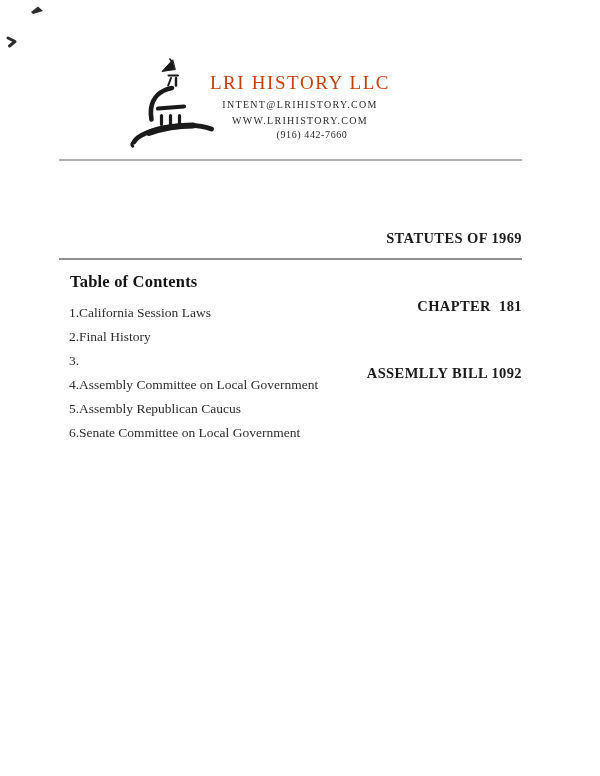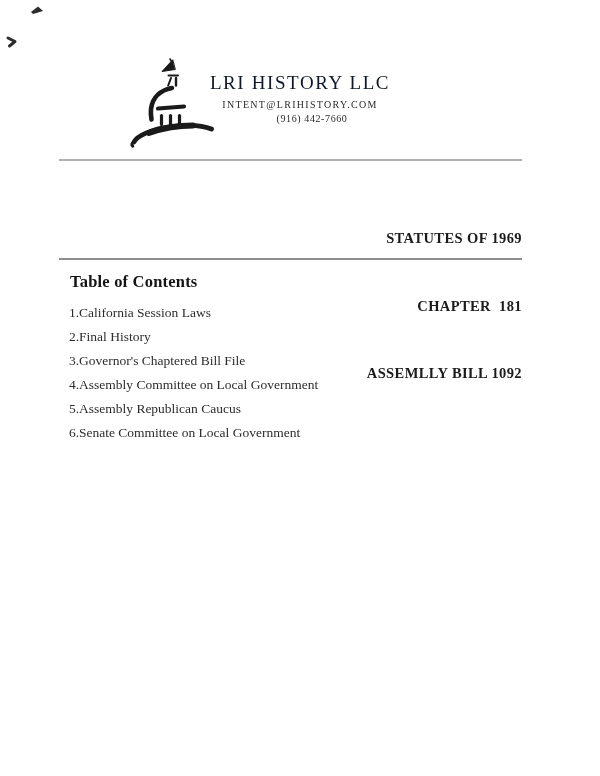--- a/index.html
+++ b/index.html
@@ -15,21 +15,21 @@
 
   
   #scan-marks { left: 0; top: 0; width: 60px; height: 60px; }
 
   
   #logo { left: 125px; top: 55px; width: 95px; height: 95px; }
 
   
   .header-text { left: 0; top: 72px; width: 600px; text-align: center; }
   .company {
-    font-size: 19px; letter-spacing: 1.6px; color: #0f172a;
+    font-size: 19px; letter-spacing: 1.6px; color: #c2410c;
     font-weight: 500;
   }
   .contact { font-size: 10px; letter-spacing: 1.3px; color: #2b2b2b; margin-top: 5px; }
   .contact.phone { letter-spacing: 0.6px; font-size: 10px; margin-top: 3px; padding-left: 24px; }
 
   .rule { left: 59px; width: 463px; }
   .rule-top { top: 159px; height: 2px; background: #b0b0b0; }
   .rule-bottom { top: 258px; height: 2px; background: #8e8e8e; }
 
   
@@ -85,20 +85,21 @@
 
     <path d="M9,87 C12,81 25,74.5 47,71.5 C65,69.2 78,70.5 86.5,74" stroke-width="4.8"></path>
     <path d="M9,87 c-2.5,1.5 -2.8,3 -1.2,4.2" stroke-width="3"></path>
     <path d="M24,78 C40,72.5 56,70.6 68,70.6" stroke-width="6"></path>
   </g>
 </svg>
 
 <div class="abs header-text">
   <div class="company">LRI HISTORY LLC</div>
   <div class="contact">INTENT@LRIHISTORY.COM</div>
+  <div class="contact">WWW.LRIHISTORY.COM</div>
   <div class="contact phone">(916) 442-7660</div>
 </div>
 
 <div class="abs rule rule-top"></div>
 
 <div class="abs ref-block">
   <div>STATUTES OF 1969</div>
   <div>CHAPTER  181</div>
   <div>ASSEMLLY BILL 1092</div>
 </div>
@@ -113,21 +114,20 @@
     <span class="lbl">California Session Laws</span>
   </li>
 
   <li class="toc-row">
     <span class="num">2.</span>
     <span class="lbl">Final History</span>
   </li>
 
   <li class="toc-row">
     <span class="num">3.</span>
-    <span class="lbl">Governor's Chaptered Bill File</span>
   </li>
 
   <li class="toc-row">
     <span class="num">4.</span>
     <span class="lbl">Assembly Committee on Local Government</span>
   </li>
 
   <li class="toc-row">
     <span class="num">5.</span>
     <span class="lbl">Assembly Republican Caucus</span>

